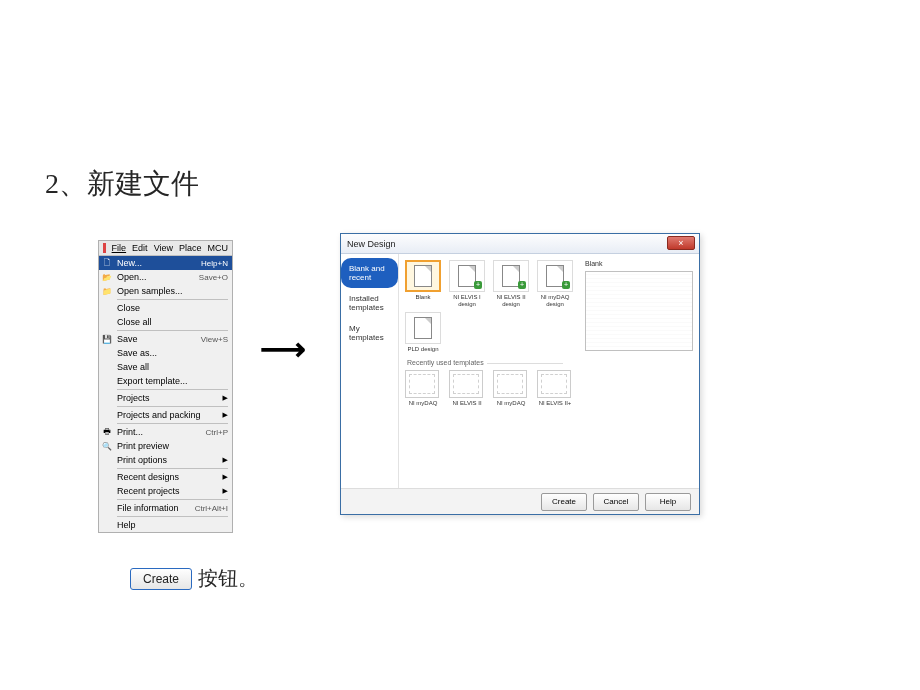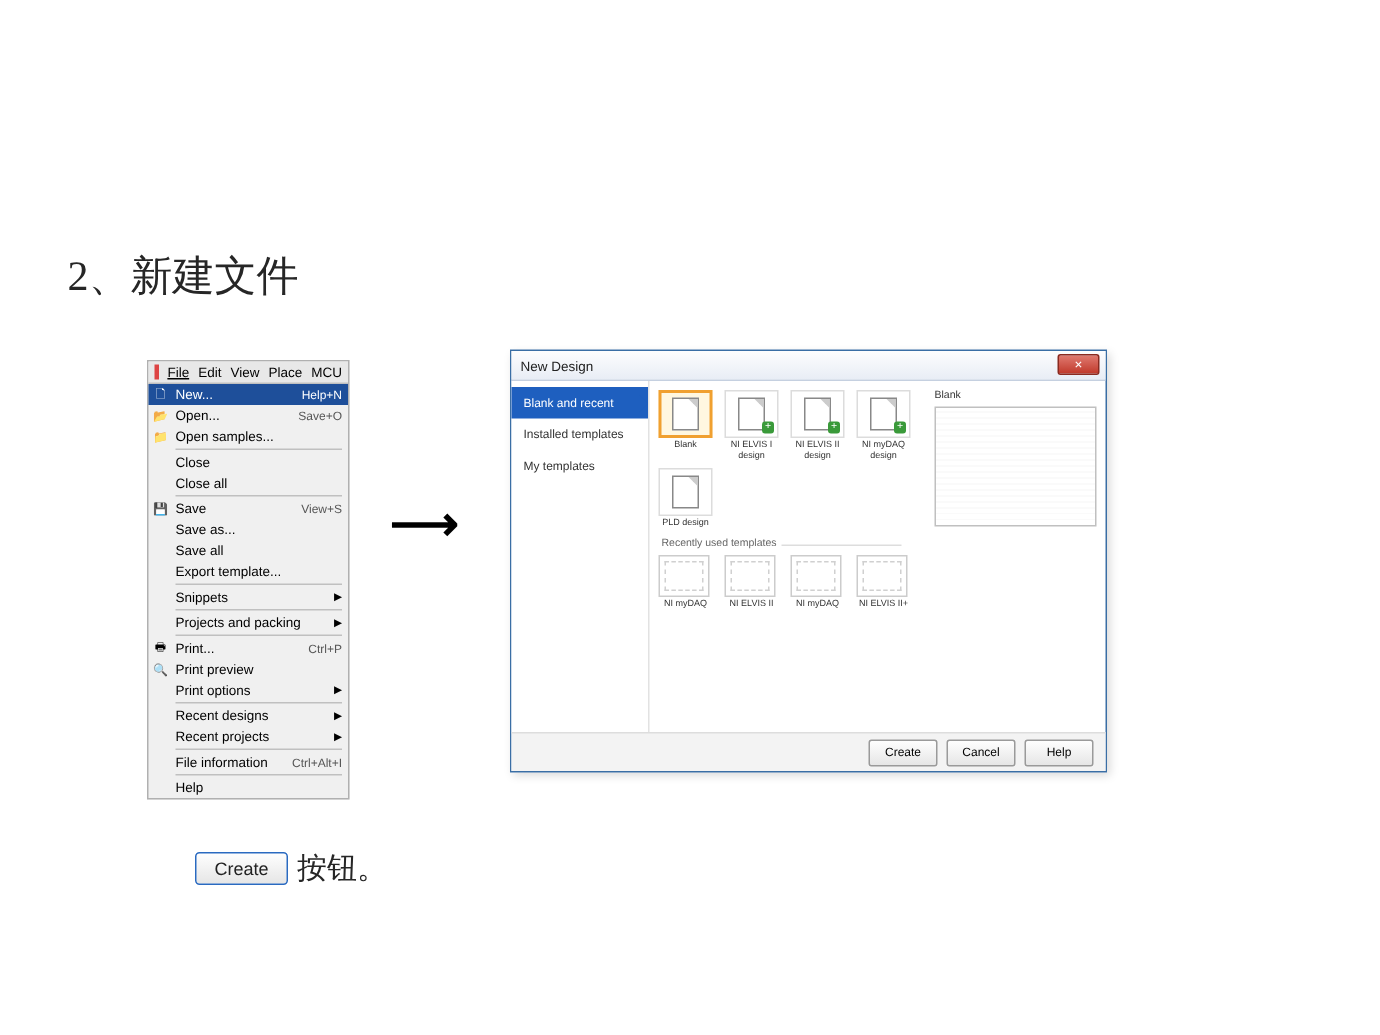--- a/index.html
+++ b/index.html
@@ -17,27 +17,27 @@
   .fm-row.sel { background: #1e4f9a; color: #fff; }
   .fm-row .sc { margin-left: auto; color: #555; font-size: 8px; }
   .fm-row.sel .sc { color: #fff; }
   .fm-row .ico { position: absolute; left: 3px; width: 10px; height: 10px; display: flex; align-items: center; justify-content: center; font-size: 8px; }
   .fm-row .arrow { margin-left: auto; font-size: 7px; }
   .fm-sep { height: 1px; background: #c0c0c0; margin: 1px 4px 1px 18px; }
   
   .big-arrow { position: absolute; left: 260px; top: 330px; font-size: 32px; font-weight: bold; letter-spacing: -4px; }
   
   
-  .dialog { position: absolute; left: 340px; top: 233px; width: 398px; height: 282px; border: 1px solid #3a6ea5; background: #fff; font-family: "Segoe UI", Tahoma, sans-serif; font-size: 8px; box-shadow: 2px 2px 6px rgba(0,0,0,.15); }
+  .dialog { position: absolute; left: 340px; top: 233px; width: 360px; height: 282px; border: 1px solid #3a6ea5; background: #fff; font-family: "Segoe UI", Tahoma, sans-serif; font-size: 8px; box-shadow: 2px 2px 6px rgba(0,0,0,.15); }
   .dlg-title { height: 20px; background: linear-gradient(#fdfdfe,#e8edf5); border-bottom: 1px solid #c5d0e0; display: flex; align-items: center; padding: 0 6px; position: relative; }
   .dlg-title-text { font-size: 9px; color: #222; }
   .dlg-close { position: absolute; right: 4px; top: 2px; width: 28px; height: 14px; background: linear-gradient(#e07a70,#c0392b); border: 1px solid #8a2a20; color: #fff; font-size: 9px; text-align: center; line-height: 12px; border-radius: 2px; cursor: pointer; }
   .dlg-body { display: flex; height: calc(100% - 20px - 26px); }
   .dlg-side { width: 92px; background: #fff; border-right: 1px solid #e2e2e2; padding-top: 4px; }
-  .side-item { padding: 6px 8px; font-size: 8px; color: #333; cursor: pointer; position: relative; }
+  .side-item { padding: 6px 8px; font-size: 8px; color: #333; cursor: pointer; position: relative; border-radius: 10px; }
   .side-item.active { background: #1e5fbf; color: #fff; }
   .side-item.active::after { content: ""; position: absolute; right: -6px; top: 50%; margin-top: -6px; border: 6px solid transparent; border-left-color: #1e5fbf; }
   .dlg-main { flex: 1; display: flex; }
   .tpl-grid { flex: 1; padding: 6px; }
   .tpl-row { display: flex; gap: 8px; margin-bottom: 4px; }
   .tpl { width: 36px; text-align: center; cursor: pointer; }
   .tpl .box { width: 36px; height: 32px; border: 1px solid #dcdcdc; background: #fff; display: flex; align-items: center; justify-content: center; position: relative; }
   .tpl.sel .box { border: 2px solid #f0a030; background: #fff7e0; }
   .tpl .box .page { width: 18px; height: 22px; background: #fff; border: 1px solid #888; position: relative; }
   .tpl .box .page::before { content: ""; position: absolute; right: 0; top: 0; border: 3px solid transparent; border-right-color: #ccc; border-top-color: #ccc; }
@@ -104,21 +104,21 @@
       <span>Save as...</span>
     </div>
   <div class="fm-row">
       <span>Save all</span>
     </div>
   <div class="fm-row">
       <span>Export template...</span>
     </div>
   <div class="fm-sep"></div>
   <div class="fm-row">
-      <span>Snippets</span>
+      <span>Projects</span>
       <span class="arrow">▶</span>
     </div>
   <div class="fm-sep"></div>
   <div class="fm-row">
       <span>Projects and packing</span>
       <span class="arrow">▶</span>
     </div>
   <div class="fm-sep"></div>
   <div class="fm-row">
       <span class="ico">🖶</span>

